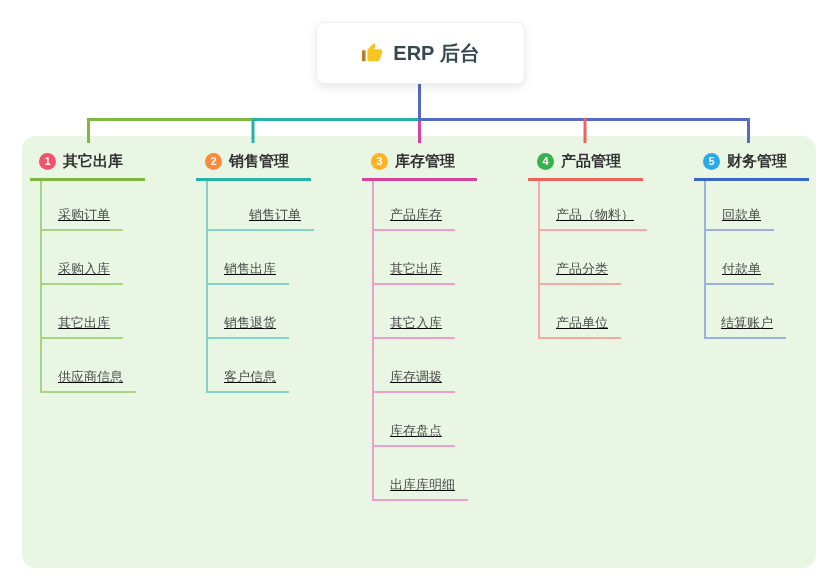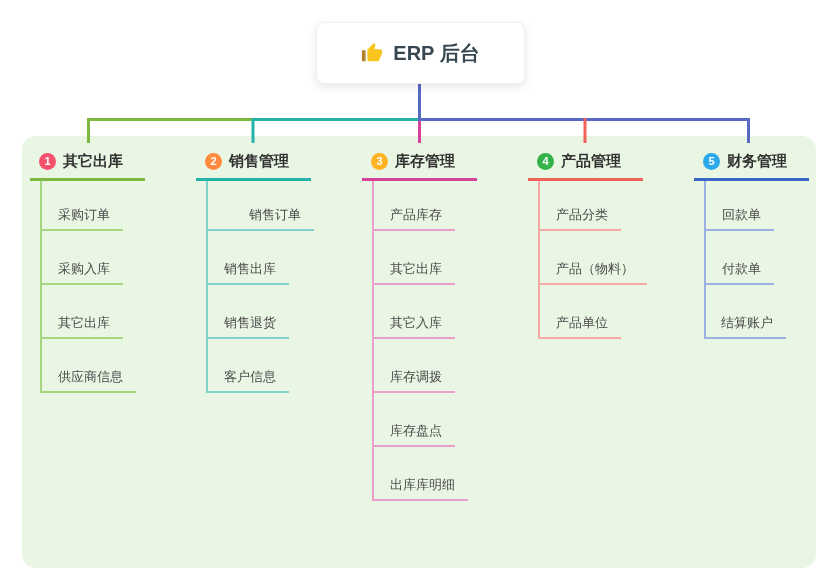--- a/index.html
+++ b/index.html
@@ -26,21 +26,21 @@
     width:115px;box-sizing:border-box;
     display:flex;align-items:center;gap:7px;
     padding:4px 0 7px 9px;border-bottom:3px solid #000;
     font-size:15px;font-weight:600;color:#333333;cursor:pointer;white-space:nowrap;
   }
   .badge{
     width:17px;height:17px;border-radius:50%;flex:0 0 17px;
     display:inline-flex;align-items:center;justify-content:center;
     color:#ffffff;font-size:11px;font-weight:600;line-height:1;
   }
-  .children{margin-left:10px;border-left:2px solid #eab308;}
+  .children{margin-left:10px;border-left:2px solid #eab308;text-decoration:underline;}
   .child{height:54px;display:flex;align-items:flex-end;cursor:pointer;}
   .child:first-child{height:50px;}
   .child-label{
     font-size:13px;color:#4a4a4a;white-space:nowrap;
     padding:0 13px 5px 16px;border-bottom:2px solid #000;
   }
 </style>
 </head>
 <body>
 
@@ -137,24 +137,24 @@
           </div>
         </div>
       </div>
       <div class="branch" style="left: 528px;">
         <div class="branch-title" style="border-bottom-color: rgb(240, 98, 90);">
           <span class="badge" style="background: rgb(51, 179, 74);">4</span>
           <span>产品管理</span>
         </div>
         <div class="children" style="border-left-color: rgb(245, 171, 164);">
           <div class="child">
-            <span class="child-label" style="border-bottom-color: rgb(245, 171, 164);">产品分类</span>
+            <span class="child-label" style="border-bottom-color: rgb(245, 171, 164);">产品（物料）</span>
           </div>
           <div class="child">
-            <span class="child-label" style="border-bottom-color: rgb(245, 171, 164);">产品（物料）</span>
+            <span class="child-label" style="border-bottom-color: rgb(245, 171, 164);">产品分类</span>
           </div>
           <div class="child">
             <span class="child-label" style="border-bottom-color: rgb(245, 171, 164);">产品单位</span>
           </div>
         </div>
       </div>
       <div class="branch" style="left: 694px;">
         <div class="branch-title" style="border-bottom-color: rgb(58, 102, 200);">
           <span class="badge" style="background: rgb(43, 169, 232);">5</span>
           <span>财务管理</span>

